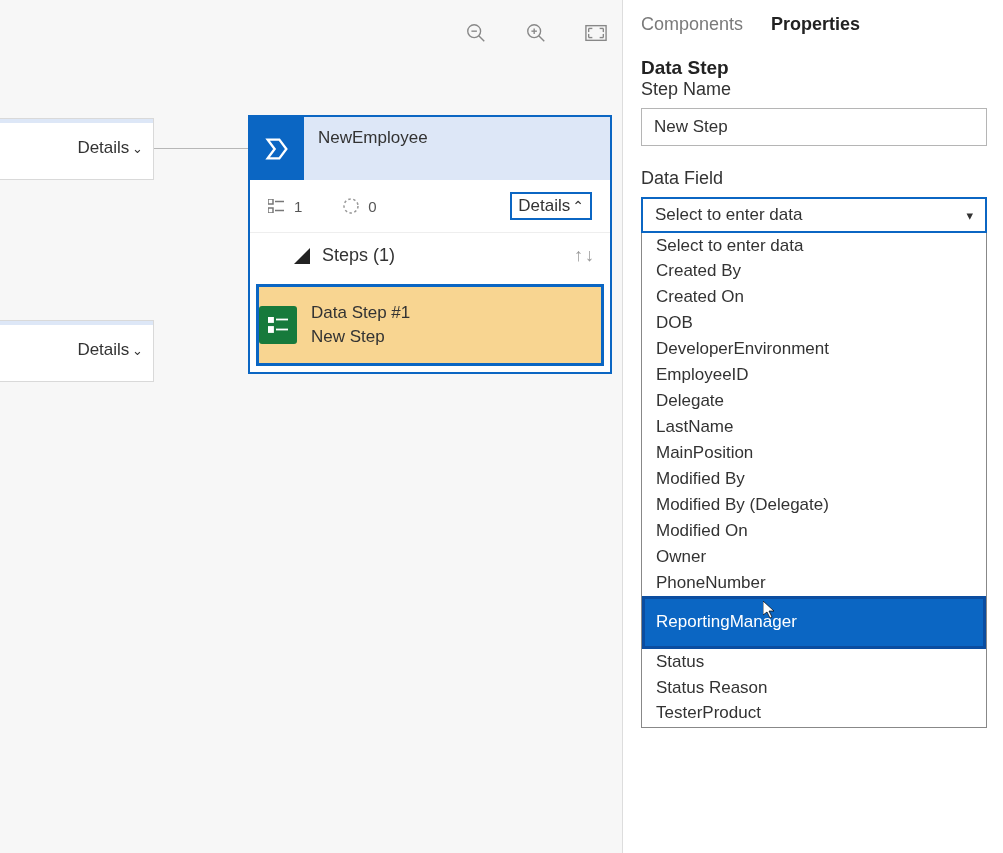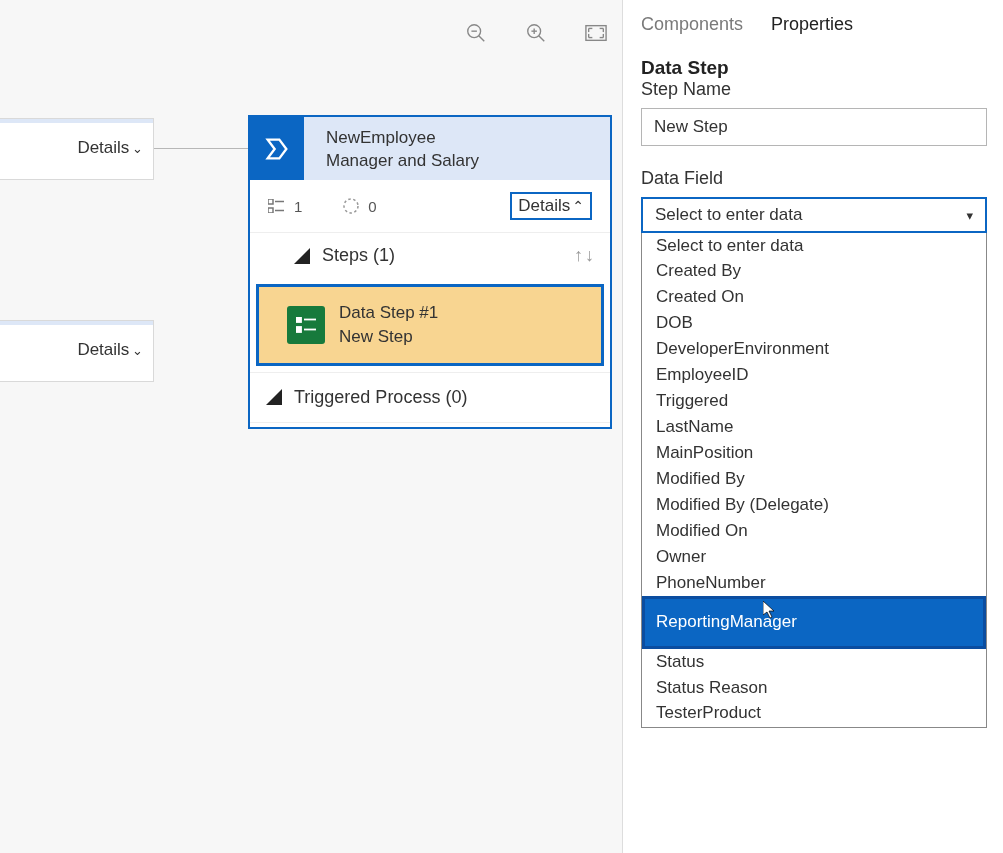--- a/index.html
+++ b/index.html
@@ -84,21 +84,20 @@
     left: 248px;
     top: 115px;
     width: 364px;
     background: #fff;
     border: 2px solid #0b66c3;
   }
   .stage-header {
     display: flex;
     height: 63px;
     background: #dde7f7;
-    gap: 8px;
   }
   .stage-arrow {
     width: 54px;
     background: #0b66c3;
     display: flex;
     align-items: center;
     justify-content: center;
   }
   .stage-title {
     padding: 10px 14px;
@@ -148,21 +147,21 @@
     gap: 2px;
     font-size: 18px;
   }
 
   .data-step-row {
     margin: 6px 6px;
     border: 3px solid #0b66c3;
     background: #f8d591;
     display: flex;
     align-items: center;
-    padding: 14px 28px;
+    padding: 14px 0;
     gap: 14px;
   }
   .data-step-icon {
     width: 38px;
     height: 38px;
     background: #177a3c;
     border-radius: 3px;
     display: flex;
     align-items: center;
     justify-content: center;
@@ -196,21 +195,21 @@
     border-left: 1px solid #ddd;
     padding: 14px 18px 0 18px;
   }
   .tabs {
     display: flex;
     gap: 28px;
     font-size: 18px;
     margin-bottom: 22px;
   }
   .tabs .tab-inactive { color: #7a7a7a; }
-  .tabs .tab-active { color: #222; font-weight: 400; }
+  .tabs .tab-active { color: #222; font-weight: 700; }
 
   .section-title {
     font-size: 19px;
     font-weight: 600;
     color: #222;
   }
   .field-label {
     font-size: 18px;
     color: #333;
     margin-bottom: 8px;
@@ -326,21 +325,20 @@
 
   <div class="stage-node">
     <div class="stage-header">
       <div class="stage-arrow">
         <svg width="28" height="28" viewBox="0 0 24 24" fill="none" stroke="#fff" stroke-width="2">
           <path d="M4 4 L14 4 L20 12 L14 20 L4 20 L10 12 Z"></path>
         </svg>
       </div>
       <div class="stage-title">
         <div>NewEmployee</div>
-        <div>Manager and Salary</div>
       </div>
     </div>
 
     <div class="stage-toolbar">
       <div class="count-item">
         <svg width="18" height="14" viewBox="0 0 18 14" fill="none" stroke="#777" stroke-width="1.5">
           <rect x="0" y="0" width="5" height="5"></rect>
             <line x1="7" y1="2.5" x2="16" y2="2.5"></line>
           <rect x="0" y="9" width="5" height="5"></rect>
             <line x1="7" y1="11.5" x2="16" y2="11.5"></line>
@@ -380,26 +378,20 @@
           <rect x="0" y="10" width="5" height="5" fill="#fff"></rect>
             <line x1="8" y1="12.5" x2="20" y2="12.5"></line>
         </svg>
       </div>
       <div class="data-step-text">
         <div>Data Step #1</div>
         <div>New Step</div>
       </div>
     </div>
 
-    <div class="triggered-row">
-      <svg width="16" height="16" viewBox="0 0 16 16">
-          <path d="M0 16 L16 16 L16 0 Z" fill="#222"></path>
-        </svg>
-      <span>Triggered Process (0)</span>
-    </div>
   </div>
 </div>
 
 <div class="panel">
   <div class="tabs">
     <div class="tab-inactive">Components</div>
     <div class="tab-active">Properties</div>
   </div>
 
   <div class="section-title">Data Step</div>
@@ -413,21 +405,21 @@
     <span style="font-size:13px;">▾</span>
   </div>
 
   <div class="dropdown" id="dropdown">
       <div class="dropdown-item">Select to enter data</div>
       <div class="dropdown-item">Created By</div>
       <div class="dropdown-item">Created On</div>
       <div class="dropdown-item">DOB</div>
       <div class="dropdown-item">DeveloperEnvironment</div>
       <div class="dropdown-item">EmployeeID</div>
-      <div class="dropdown-item">Triggered</div>
+      <div class="dropdown-item">Delegate</div>
       <div class="dropdown-item">LastName</div>
       <div class="dropdown-item">MainPosition</div>
       <div class="dropdown-item">Modified By</div>
       <div class="dropdown-item">Modified By (Delegate)</div>
       <div class="dropdown-item">Modified On</div>
       <div class="dropdown-item">Owner</div>
       <div class="dropdown-item">PhoneNumber</div>
       <div class="dropdown-item highlighted">ReportingManager<span class="cursor">
           <svg width="14" height="18" viewBox="0 0 14 18">
             <path d="M0 0 L0 14 L4 11 L7 17 L9 16 L6 10 L11 10 Z" fill="#fff" stroke="#000" stroke-width="0.7"></path>

